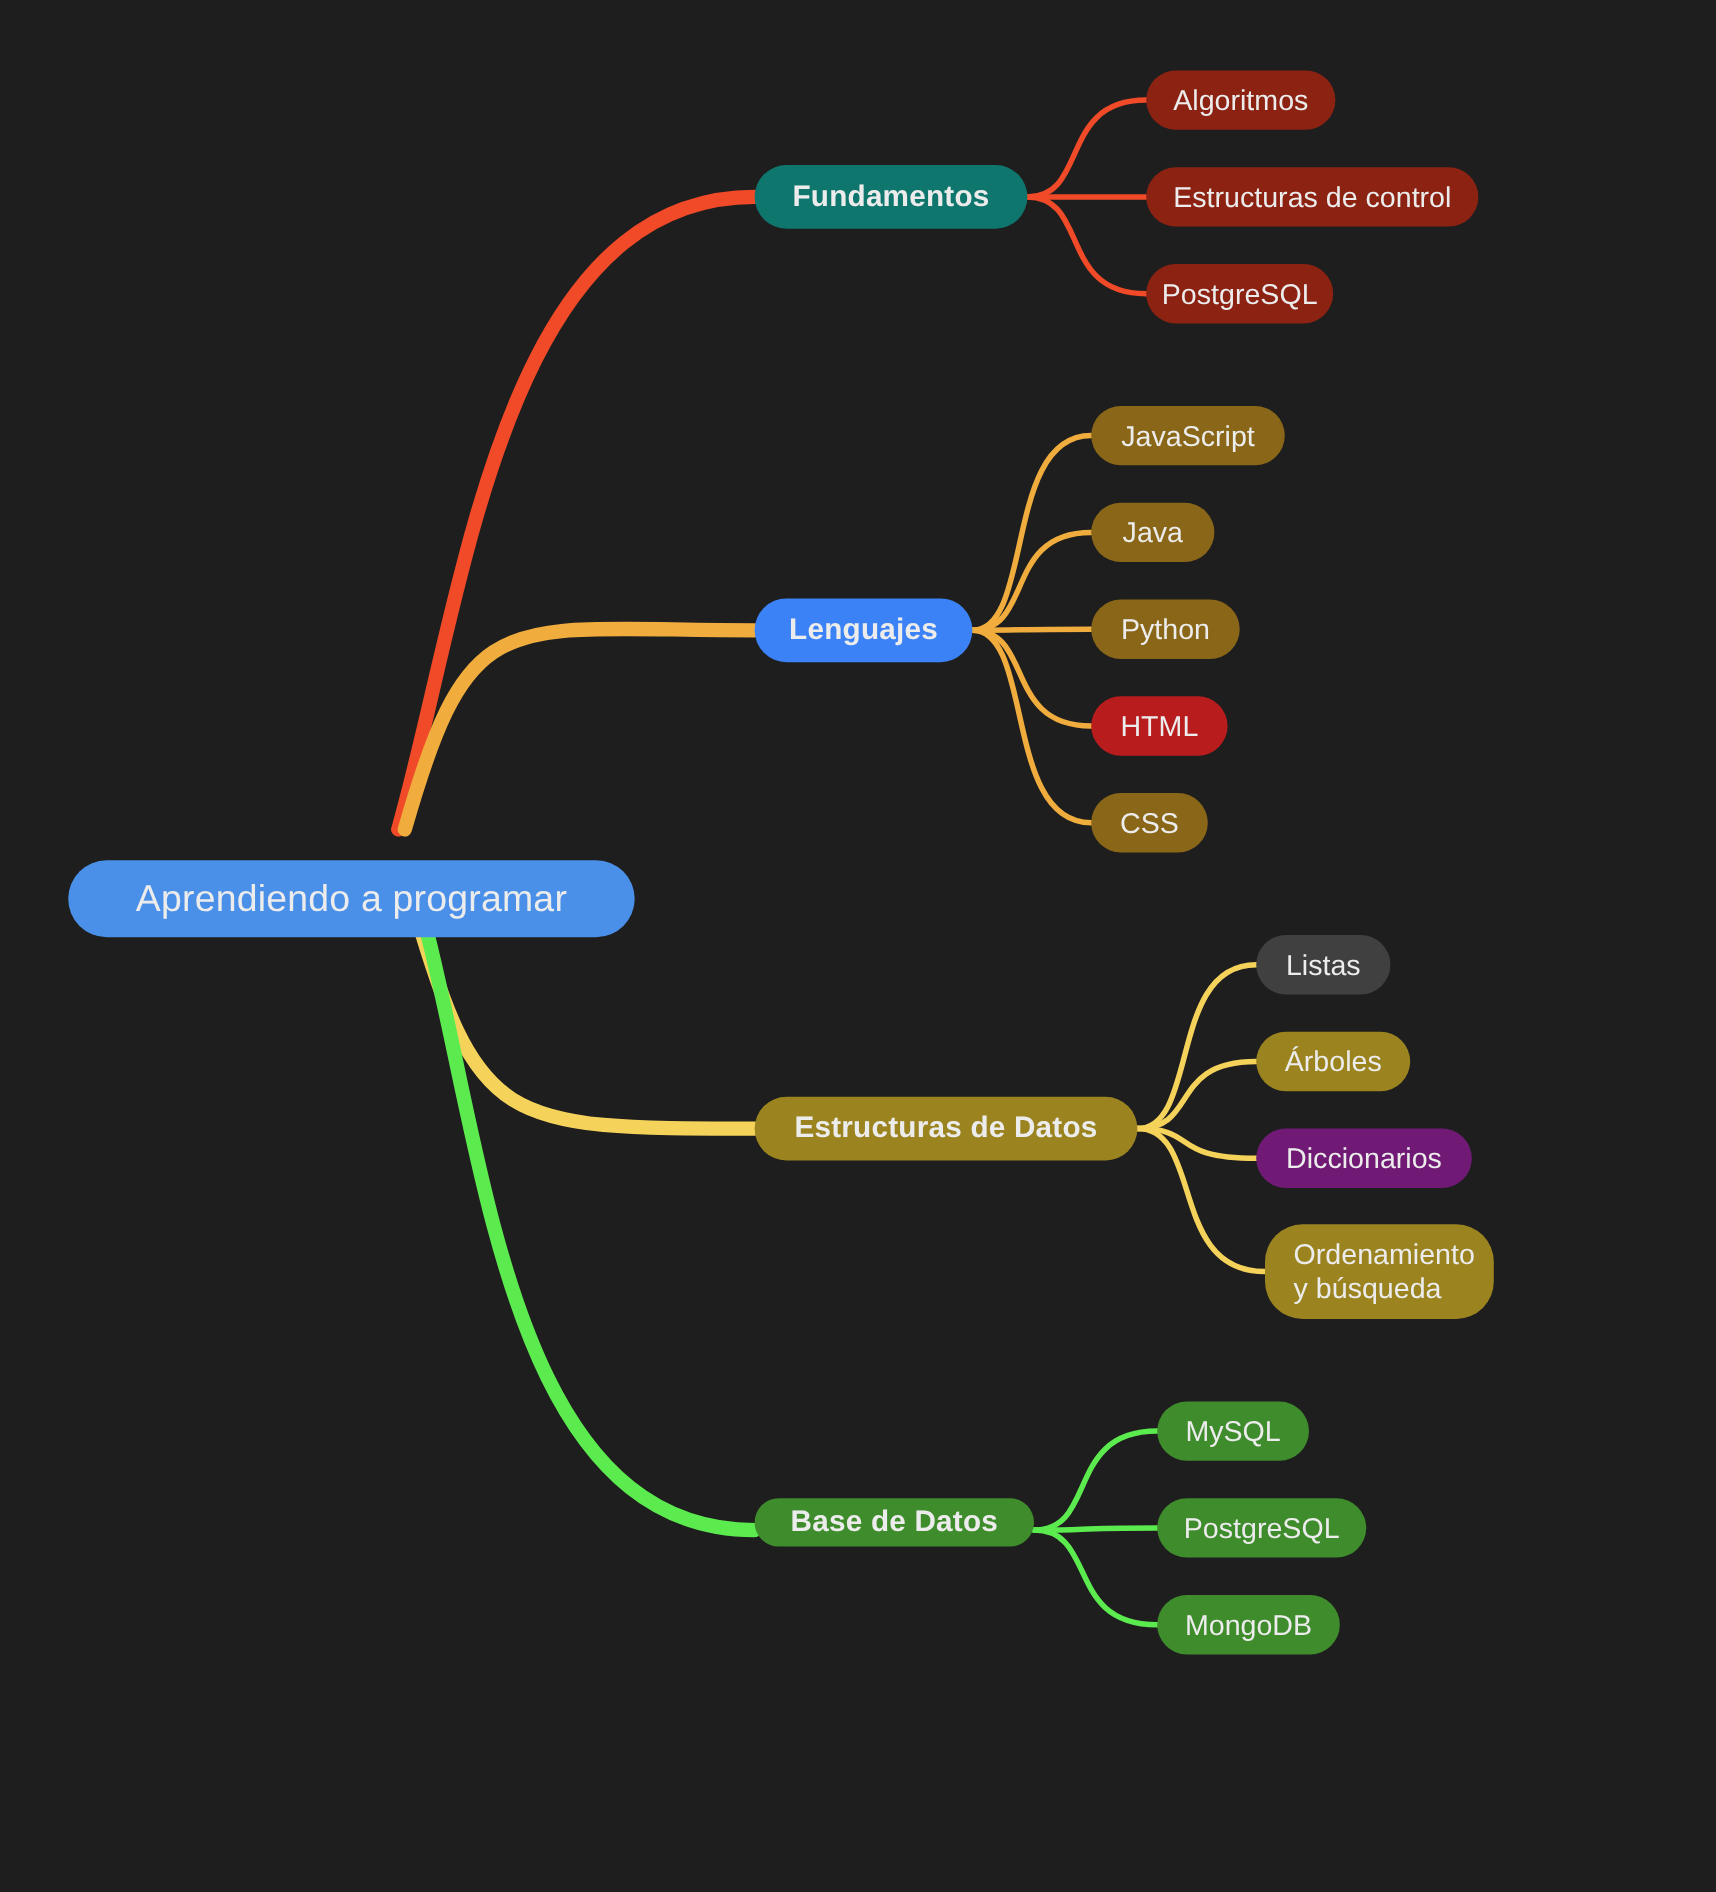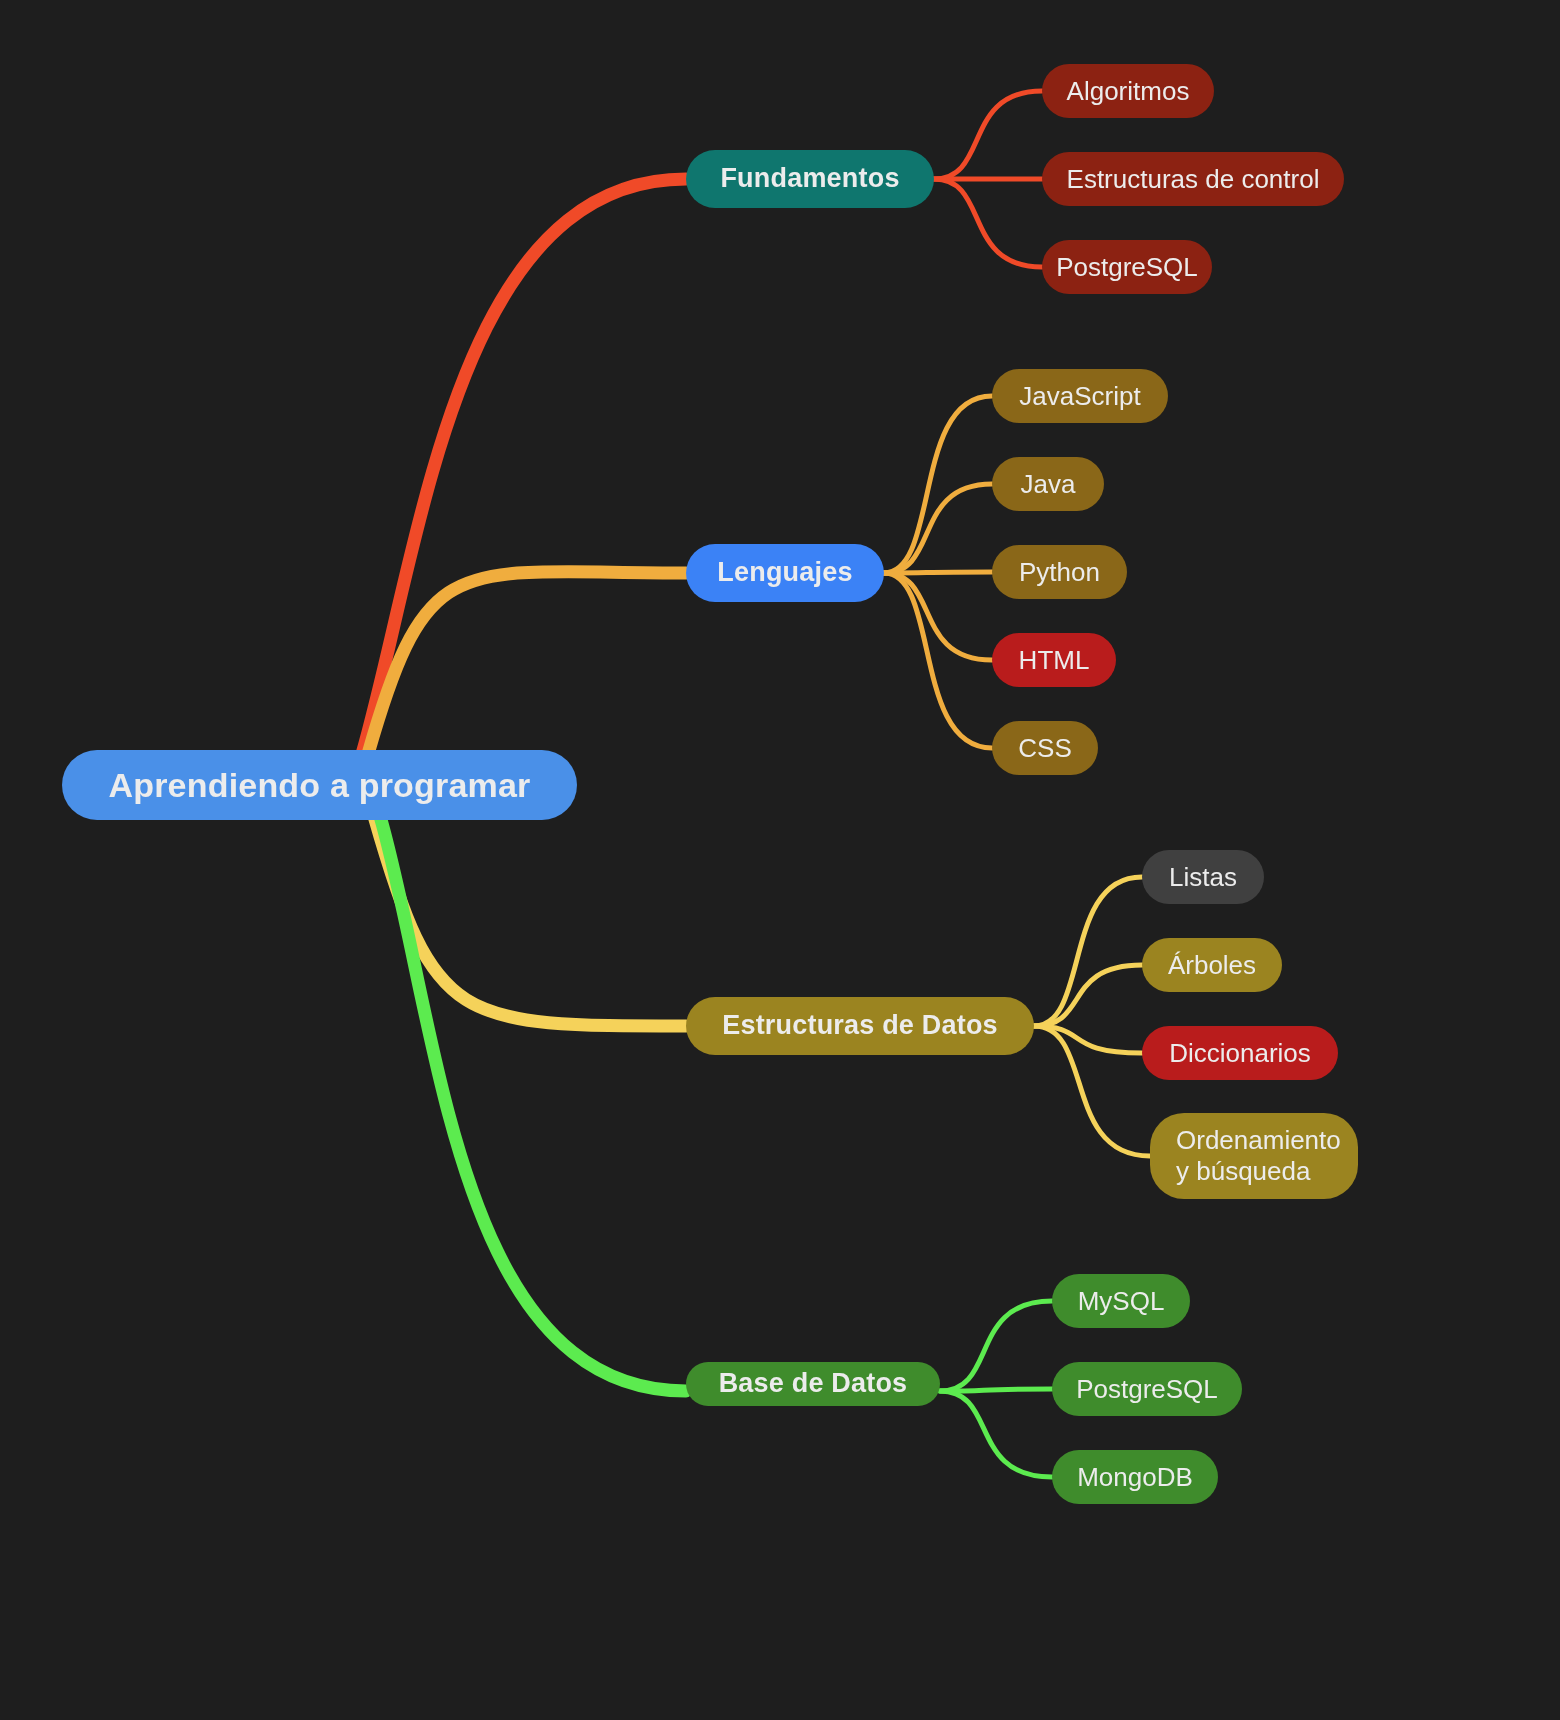--- a/index.html
+++ b/index.html
@@ -30,22 +30,23 @@
     justify-content: center;
     text-align: center;
     border-radius: 999px;
     color: #ececec;
     white-space: pre-line;
     line-height: 1.18;
     z-index: 5;
   }
   .node.root {
     font-size: 34px;
-    font-weight: bold;
+    font-weight: normal;
     letter-spacing: 0.2px;
+    margin-top: 32px;
   }
   .node.branch {
     font-size: 27px;
     font-weight: bold;
     letter-spacing: 0.2px;
   }
   .node.leaf {
     font-size: 26px;
     font-weight: normal;
   }
@@ -88,20 +89,20 @@
     <div class="node leaf" style="left: 1042px; top: 240px; width: 170px; height: 54px; background: rgb(140, 34, 18);"><span>PostgreSQL</span></div>
     <div class="node branch" style="left: 686px; top: 544px; width: 198px; height: 58px; background: #3b82f6;"><span>Lenguajes</span></div>
     <div class="node leaf" style="left: 992px; top: 369px; width: 176px; height: 54px; background: rgb(138, 103, 24);"><span>JavaScript</span></div>
     <div class="node leaf" style="left: 992px; top: 457px; width: 112px; height: 54px; background: rgb(138, 103, 24);"><span>Java</span></div>
     <div class="node leaf" style="left: 992px; top: 545px; width: 135px; height: 54px; background: rgb(138, 103, 24);"><span>Python</span></div>
     <div class="node leaf" style="left: 992px; top: 633px; width: 124px; height: 54px; background: #b91c1c;"><span>HTML</span></div>
     <div class="node leaf" style="left: 992px; top: 721px; width: 106px; height: 54px; background: rgb(138, 103, 24);"><span>CSS</span></div>
     <div class="node branch" style="left: 686px; top: 997px; width: 348px; height: 58px; background: rgb(155, 132, 32);"><span>Estructuras de Datos</span></div>
     <div class="node leaf" style="left: 1142px; top: 850px; width: 122px; height: 54px; background: #404040;"><span>Listas</span></div>
     <div class="node leaf" style="left: 1142px; top: 938px; width: 140px; height: 54px; background: rgb(155, 132, 32);"><span>Árboles</span></div>
-    <div class="node leaf" style="left: 1142px; top: 1026px; width: 196px; height: 54px; background: #b91c1c;"><span>Diccionarios</span></div>
+    <div class="node leaf" style="left: 1142px; top: 1026px; width: 196px; height: 54px; background: #701a75;"><span>Diccionarios</span></div>
     <div class="node leaf multiline" style="left: 1150px; top: 1113px; width: 208px; height: 86px; background: rgb(155, 132, 32);"><span>Ordenamiento
 y búsqueda</span></div>
     <div class="node branch" style="left: 686px; top: 1362px; width: 254px; height: 44px; background: rgb(63, 140, 44);"><span>Base de Datos</span></div>
     <div class="node leaf" style="left: 1052px; top: 1274px; width: 138px; height: 54px; background: rgb(63, 140, 44);"><span>MySQL</span></div>
     <div class="node leaf" style="left: 1052px; top: 1362px; width: 190px; height: 54px; background: rgb(63, 140, 44);"><span>PostgreSQL</span></div>
     <div class="node leaf" style="left: 1052px; top: 1450px; width: 166px; height: 54px; background: rgb(63, 140, 44);"><span>MongoDB</span></div>
   </div>
 
 </body></html>

